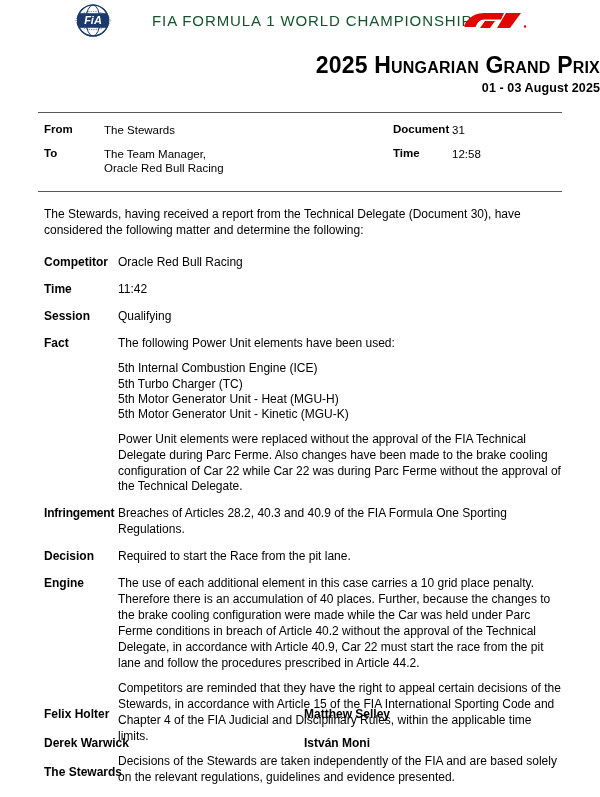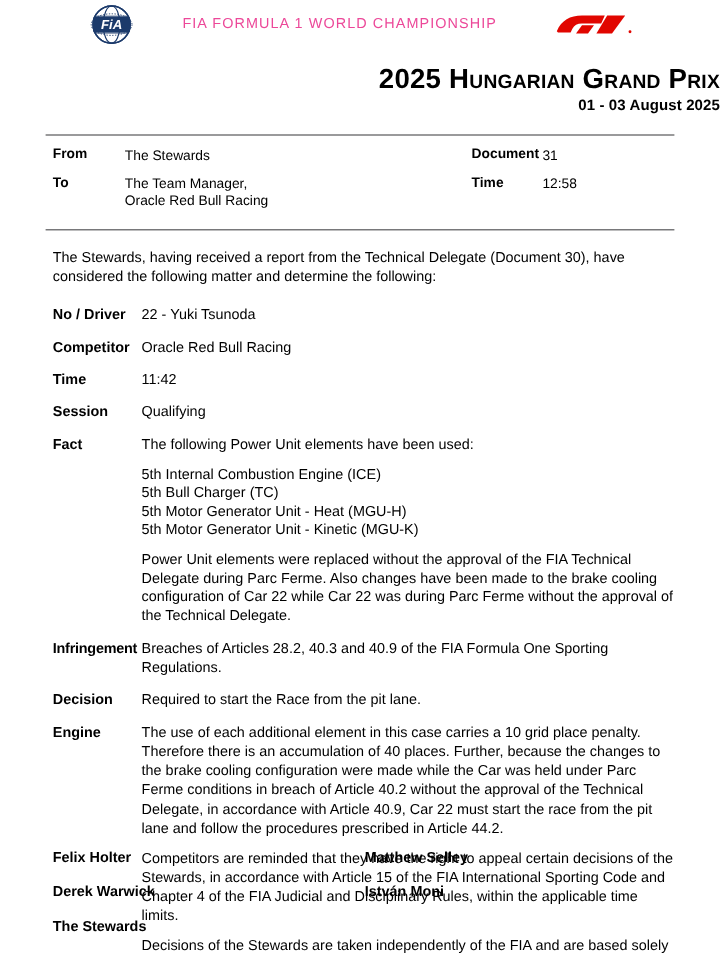--- a/index.html
+++ b/index.html
@@ -25,23 +25,23 @@
     position: absolute;
     left: 71px;
     top: 4px;
     width: 44px;
     height: 33px;
   }
   .champ-text {
     position: absolute;
     left: 152px;
     top: 12px;
-    font-size: 12px;
+    font-size: 15px;
     letter-spacing: 0.9px;
-    color: #ec4899;
+    color: #14532d;
     font-weight: 400;
     white-space: nowrap;
     font-family: "Liberation Sans", sans-serif;
   }
   .f1-logo {
     position: absolute;
     left: 462px;
     top: 9px;
     width: 66px;
     height: 24px;
@@ -231,24 +231,20 @@
     </div>
   </div>
 </div>
 
 <div class="rule rule-bottom"></div>
 
 <div class="body">
 
   <div class="intro">The Stewards, having received a report from the Technical Delegate (Document 30), have considered the following matter and determine the following:</div>
 
-  <div class="row">
-    <div class="row-label">No / Driver</div>
-    <div class="row-value">22 - Yuki Tsunoda</div>
-  </div>
 
   <div class="row">
     <div class="row-label">Competitor</div>
     <div class="row-value">Oracle Red Bull Racing</div>
   </div>
 
   <div class="row">
     <div class="row-label">Time</div>
     <div class="row-value">11:42</div>
   </div>
@@ -257,21 +253,21 @@
     <div class="row-label">Session</div>
     <div class="row-value">Qualifying</div>
   </div>
 
   <div class="row">
     <div class="row-label">Fact</div>
     <div class="row-value">
       <p>The following Power Unit elements have been used:</p>
       <div class="tight-list">
         <div>5th Internal Combustion Engine (ICE)</div>
-        <div>5th Bull Charger (TC)</div>
+        <div>5th Turbo Charger (TC)</div>
         <div>5th Motor Generator Unit - Heat (MGU-H)</div>
         <div>5th Motor Generator Unit - Kinetic (MGU-K)</div>
       </div>
       <p>Power Unit elements were replaced without the approval of the FIA Technical Delegate during Parc Ferme. Also changes have been made to the brake cooling configuration of Car 22 while Car 22 was during Parc Ferme without the approval of the Technical Delegate.</p>
     </div>
   </div>
 
   <div class="row">
     <div class="row-label wide">Infringement</div>
     <div class="row-value">Breaches of Articles 28.2, 40.3 and 40.9 of the FIA Formula One Sporting Regulations.</div>

